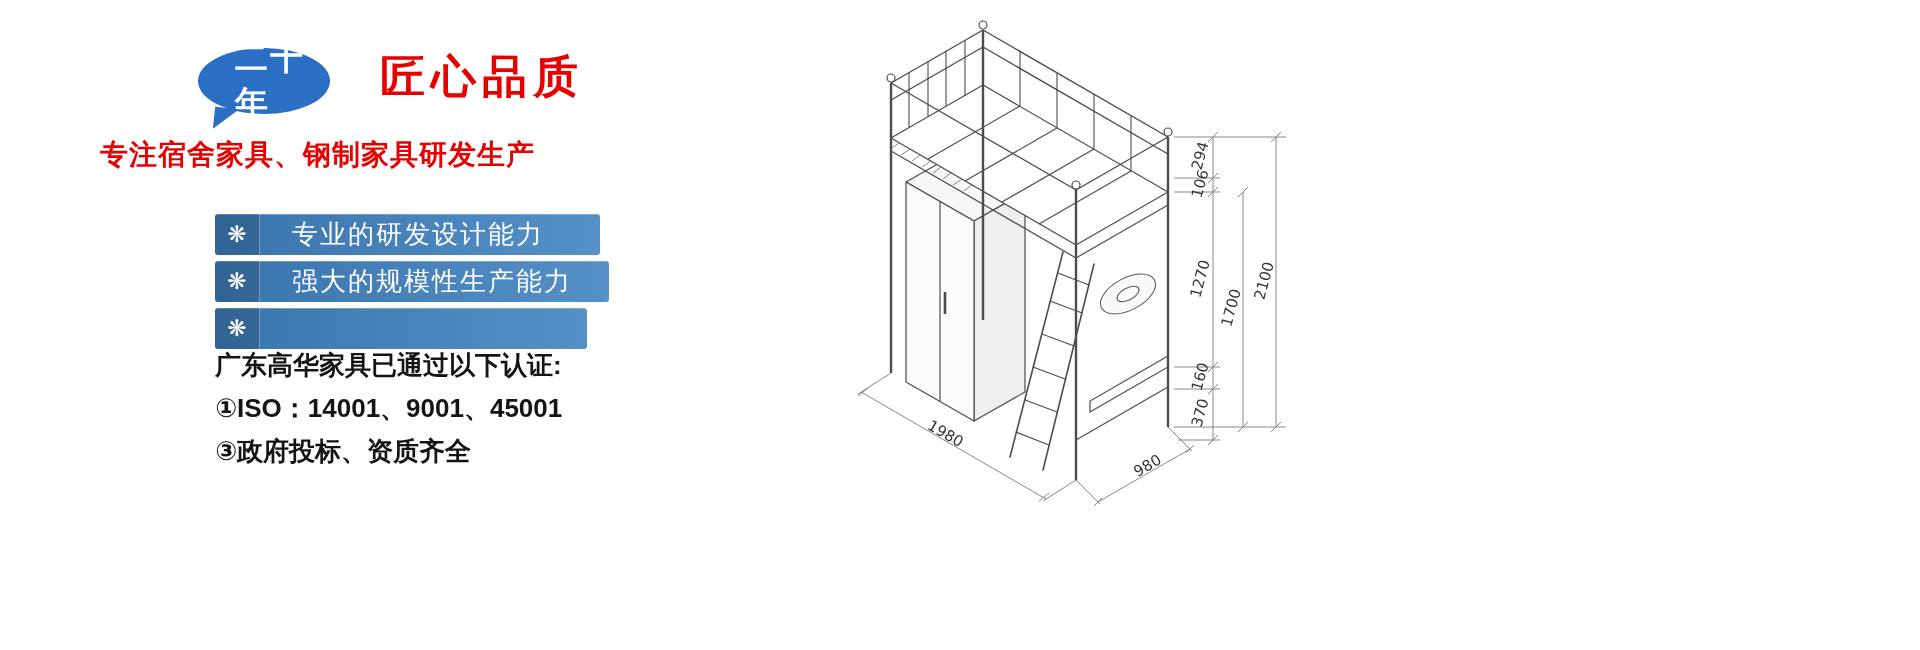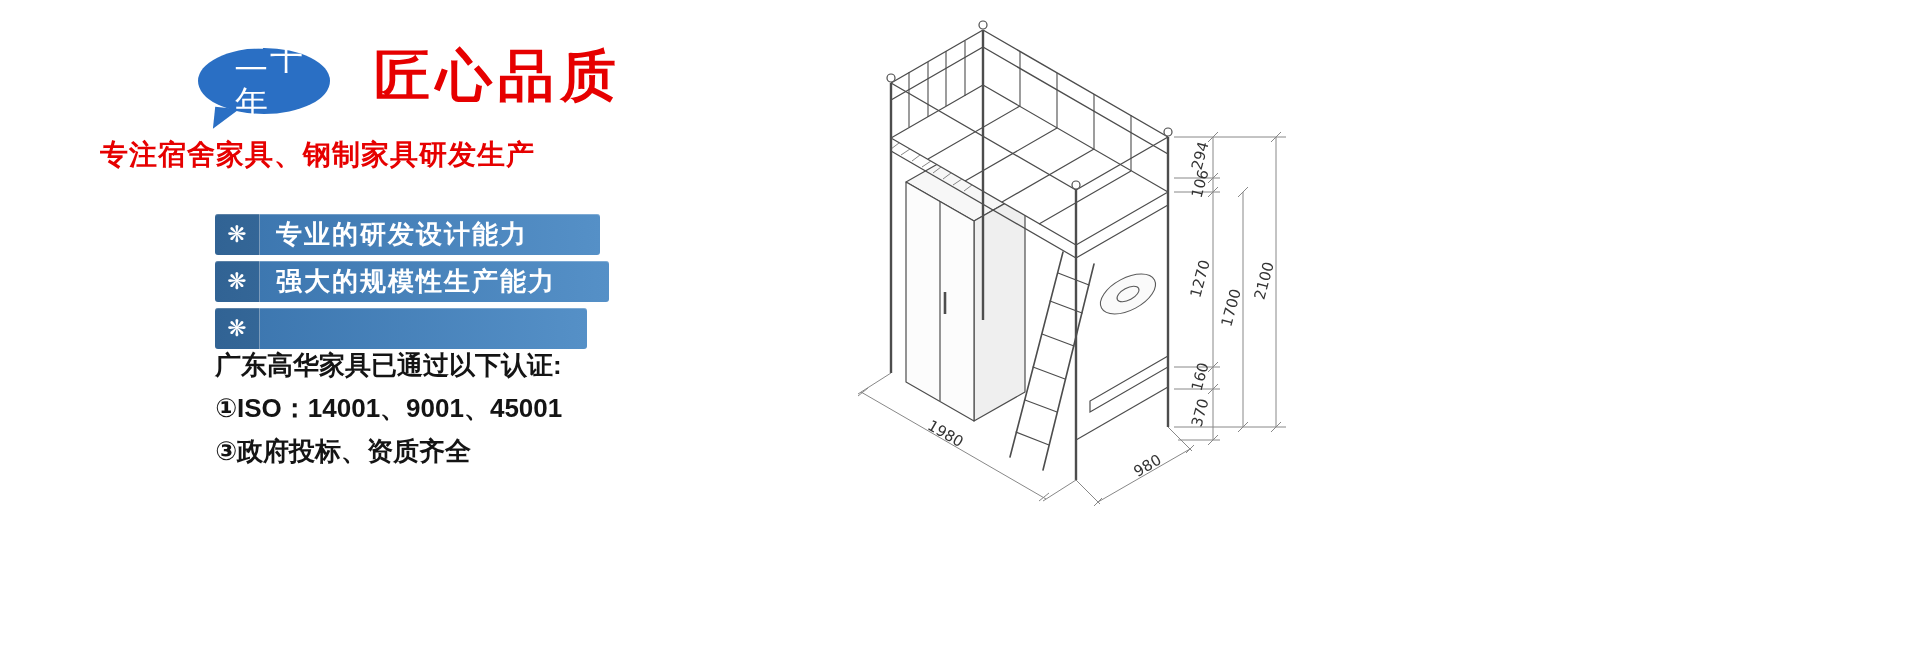--- a/index.html
+++ b/index.html
@@ -11,24 +11,24 @@
   .bubble{
     position:absolute;left:198px;top:48px;width:132px;height:66px;
     background:#2a6fc4;border-radius:50%;
     display:flex;align-items:center;justify-content:center;
   }
   .bubble::after{
     content:"";position:absolute;left:16px;bottom:-16px;width:0;height:0;
     border-top:22px solid #2a6fc4;border-right:24px solid transparent;
     transform:rotate(6deg);
   }
-  .bubble-text{color:#ffffff;font-size:33px;font-weight:normal;letter-spacing:2px;margin-left:37px;}
+  .bubble-text{color:#ffffff;font-size:33px;font-weight:bold;letter-spacing:2px;margin-left:37px;}
   .headline{
-    position:absolute;left:372px;top:46px;margin:2px;
-    color:#e60000;font-size:56px;font-weight:900;letter-spacing:6px;line-height:1;
+    position:absolute;left:372px;top:46px;margin:8px;
+    color:#e60000;font-size:45px;font-weight:900;letter-spacing:6px;line-height:1;
   }
   .subheadline{
     position:absolute;left:100px;top:140px;margin:0;
     color:#e60000;font-size:28px;font-weight:900;letter-spacing:1px;line-height:1.1;white-space:nowrap;
   }
   .features{
     position:absolute;left:215px;top:214px;display:flex;flex-direction:column;gap:6px;
   }
   .feature-bar{
     height:41px;border-radius:3px;display:flex;align-items:center;
@@ -37,21 +37,21 @@
   }
   .feature-bar.w1{width:385px;}
   .feature-bar.w2{width:394px;}
   .feature-bar.w3{width:372px;}
   .feature-icon{
     width:44px;height:41px;display:flex;align-items:center;justify-content:center;
     background:rgba(0,0,0,.14);border-right:1px solid rgba(255,255,255,.35);
     color:#ffffff;font-size:23px;border-radius:3px 0 0 3px;
   }
   .feature-label{
-    color:#ffffff;font-size:26px;font-weight:bold;letter-spacing:2px;padding-left:16px;white-space:nowrap;
+    color:#ffffff;font-size:26px;font-weight:normal;letter-spacing:2px;padding-left:16px;white-space:nowrap;margin-left:16px;
   }
   .certs{position:absolute;left:215px;top:348px;color:#141414;}
   .certs p{margin:0 0 9px 0;font-size:26px;line-height:34px;white-space:nowrap;font-weight:bold;}
   
   .diagram{position:absolute;left:828px;top:2px;width:540px;height:512px;}
   .dim{font-family:"DejaVu Sans",sans-serif;font-size:15px;fill:#333333;}
 </style>
 </head>
 <body>
 

